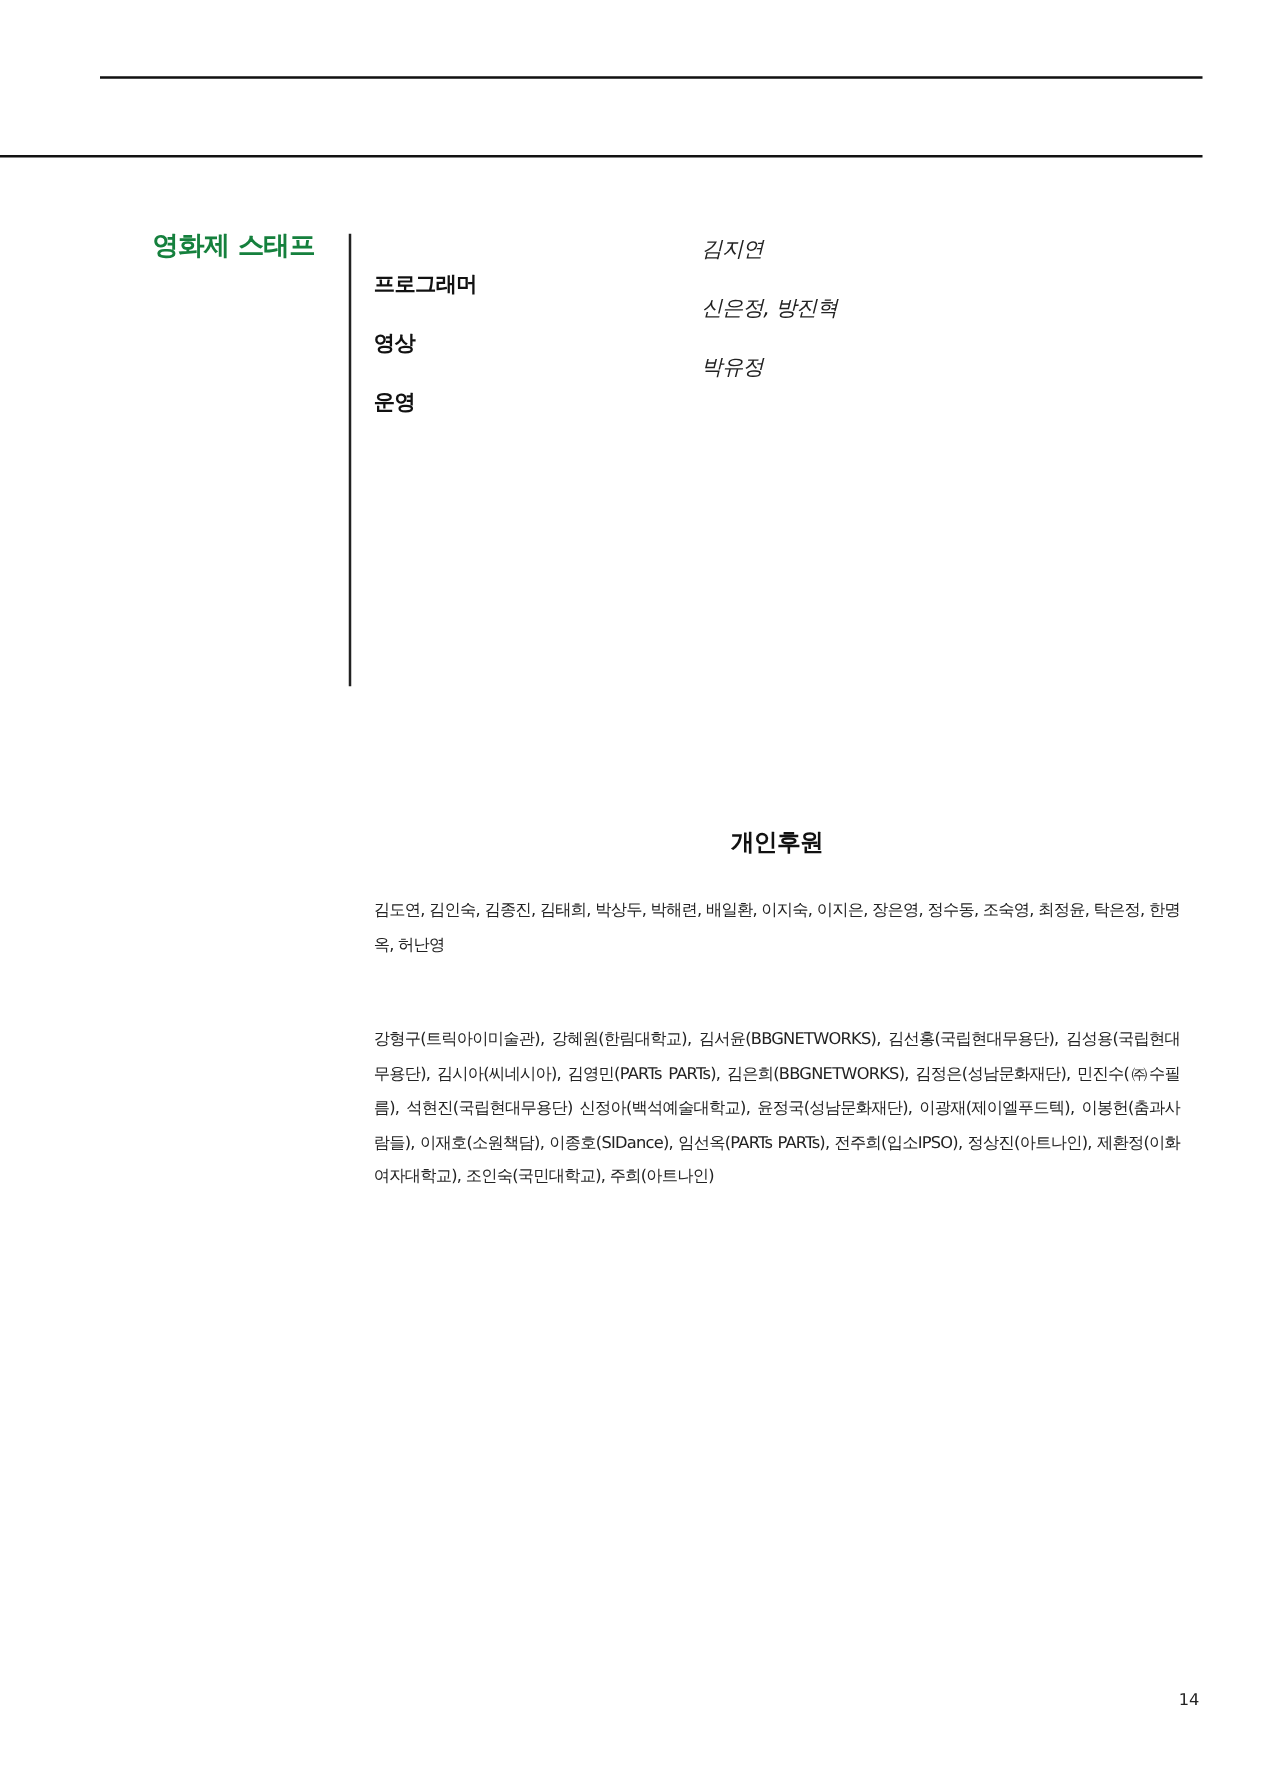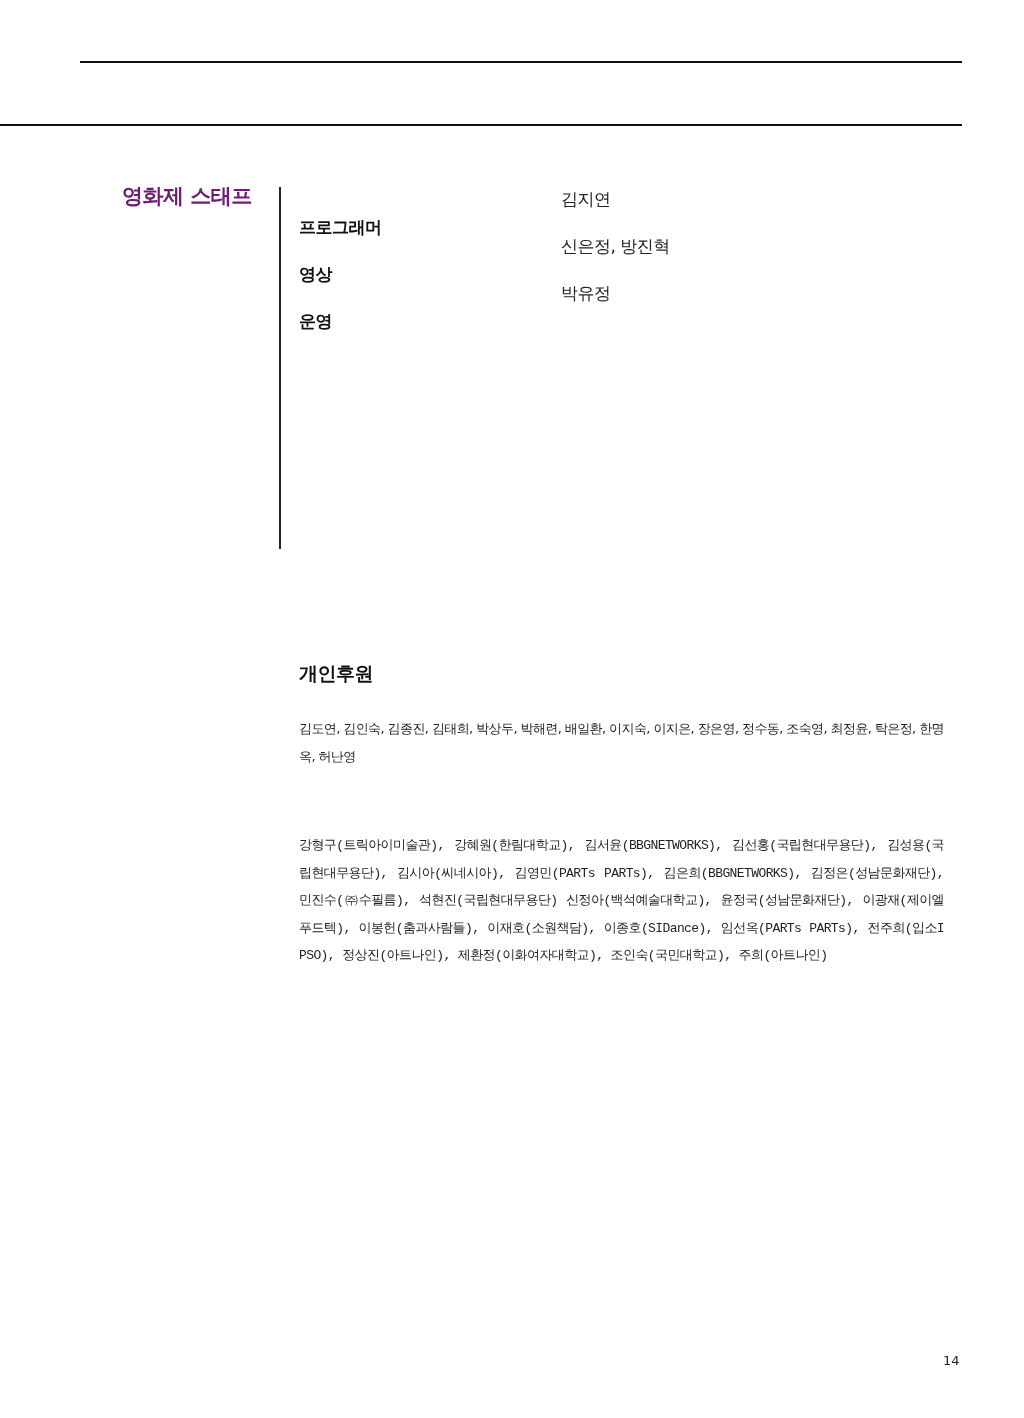--- a/index.html
+++ b/index.html
@@ -23,21 +23,21 @@
     .rule-top { left: 80px; width: 882px; top: 61px; }
     .rule-second { left: 0; width: 962px; top: 124px; }
 
     .section-title {
       position: absolute;
       left: 122px;
       top: 182px;
       font-size: 21px;
       font-weight: bold;
       letter-spacing: -0.5px;
-      color: #701a75;
+      color: #15803d;
     }
     .vdivider {
       position: absolute;
       left: 279px;
       top: 187px;
       width: 1.5px;
       height: 362px;
       background: #222;
     }
     .staff-list {
@@ -60,47 +60,49 @@
       letter-spacing: -0.5px;
       margin-top: 28px;
     }
     .staff-name {
       position: absolute;
       left: 262px;
       top: 0;
       font-size: 17px;
       color: #222;
       letter-spacing: -0.5px;
+      font-style: italic;
     }
 
     .block {
       position: absolute;
       left: 299px;
       width: 645px;
     }
     .block-title {
       font-size: 19px;
       font-weight: bold;
       color: #111;
       letter-spacing: -0.5px;
       margin: 0;
+      text-align: center;
     }
     .block-body {
       font-size: 13px;
       line-height: 27.5px;
       color: #222;
       letter-spacing: -0.6px;
       margin: 0;
       text-align: justify;
       word-break: break-all;
     }
     .donors { top: 661px; }
     .donors .block-body { margin-top: 28px; }
     .helpers { top: 800px; }
-    .helpers .block-body { margin-top: 32px; font-family: Liberation Mono, monospace; }
+    .helpers .block-body { margin-top: 18px; }
 
     .page-number {
       position: absolute;
       left: 943px;
       top: 1353px;
       font-size: 13px;
       color: #222;
     }
   </style>
 </head>

